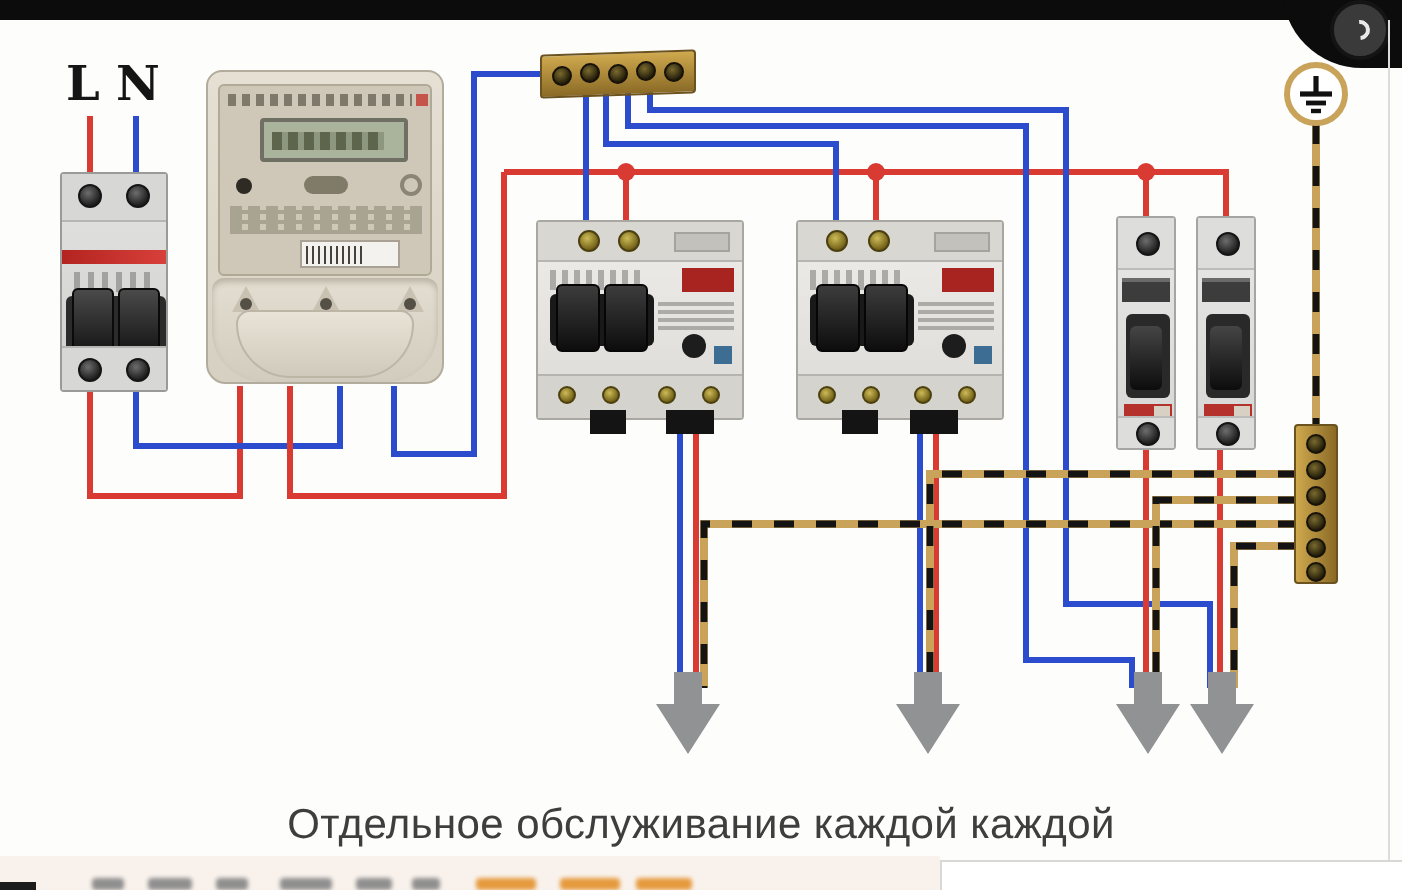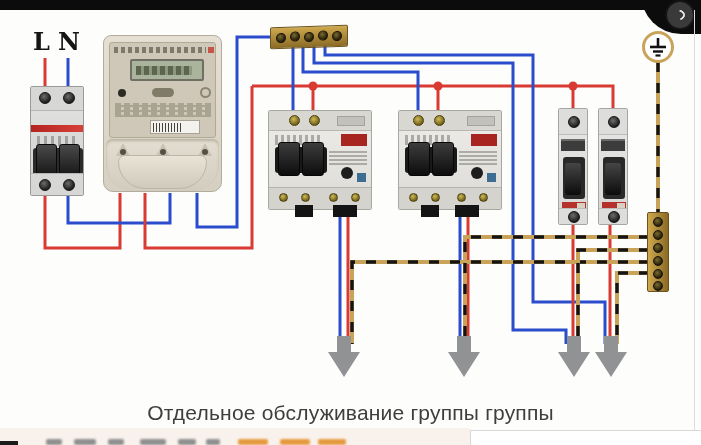--- a/index.html
+++ b/index.html
@@ -321,21 +321,21 @@
   </svg>
   <div class="dev pe-strip">
     <span class="screw bus" style="position:absolute;left:5px;top:4px"></span>
     <span class="screw bus" style="position:absolute;left:5px;top:17px"></span>
     <span class="screw bus" style="position:absolute;left:5px;top:30px"></span>
     <span class="screw bus" style="position:absolute;left:5px;top:43px"></span>
     <span class="screw bus" style="position:absolute;left:5px;top:56px"></span>
     <span class="screw bus" style="position:absolute;left:5px;top:68px"></span>
   </div>
 
-  <div class="caption">Отдельное обслуживание группы группы</div>
+  <div class="caption">Отдельное обслуживание каждой каждой</div>
   <div class="band-left"></div>
   <div class="band-rightbox"></div>
   <span class="blob gray" style="left:46px;width:16px"></span>
   <span class="blob gray" style="left:74px;width:22px"></span>
   <span class="blob gray" style="left:108px;width:16px"></span>
   <span class="blob gray" style="left:140px;width:26px"></span>
   <span class="blob gray" style="left:178px;width:18px"></span>
   <span class="blob gray" style="left:206px;width:14px"></span>
   <span class="blob orange" style="left:238px;width:30px"></span>
   <span class="blob orange" style="left:280px;width:30px"></span>

